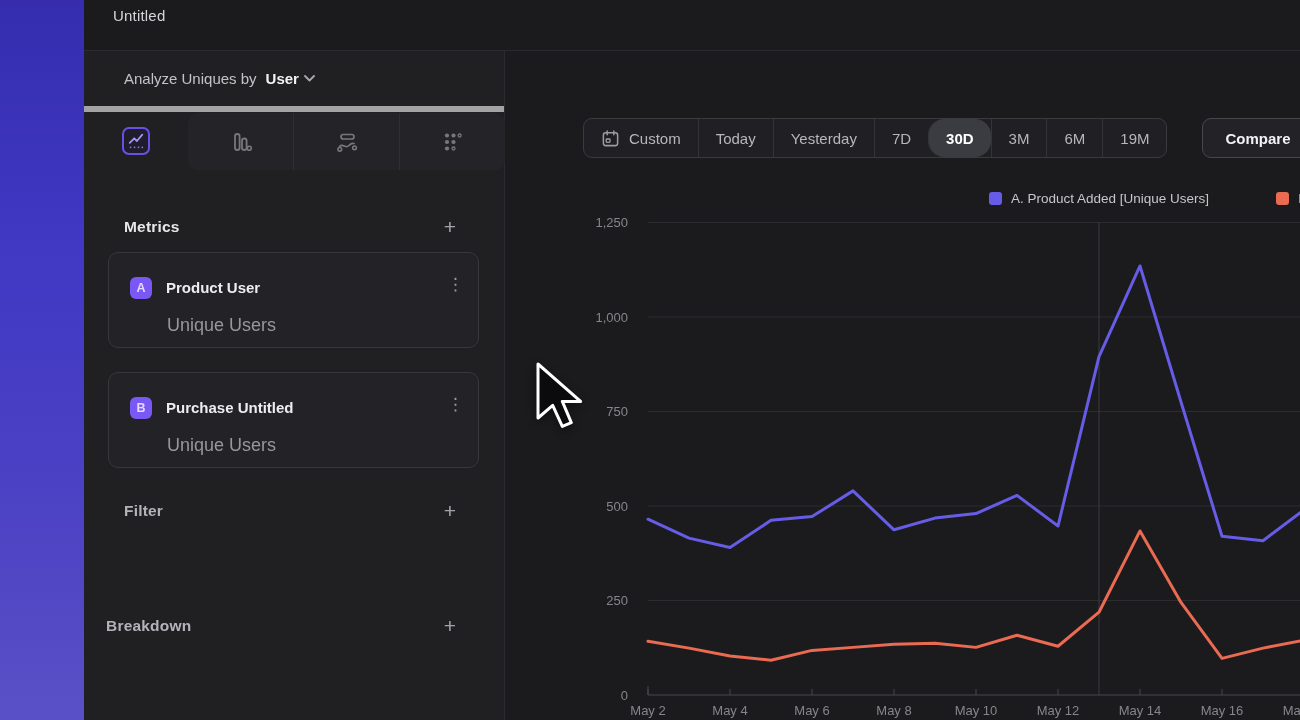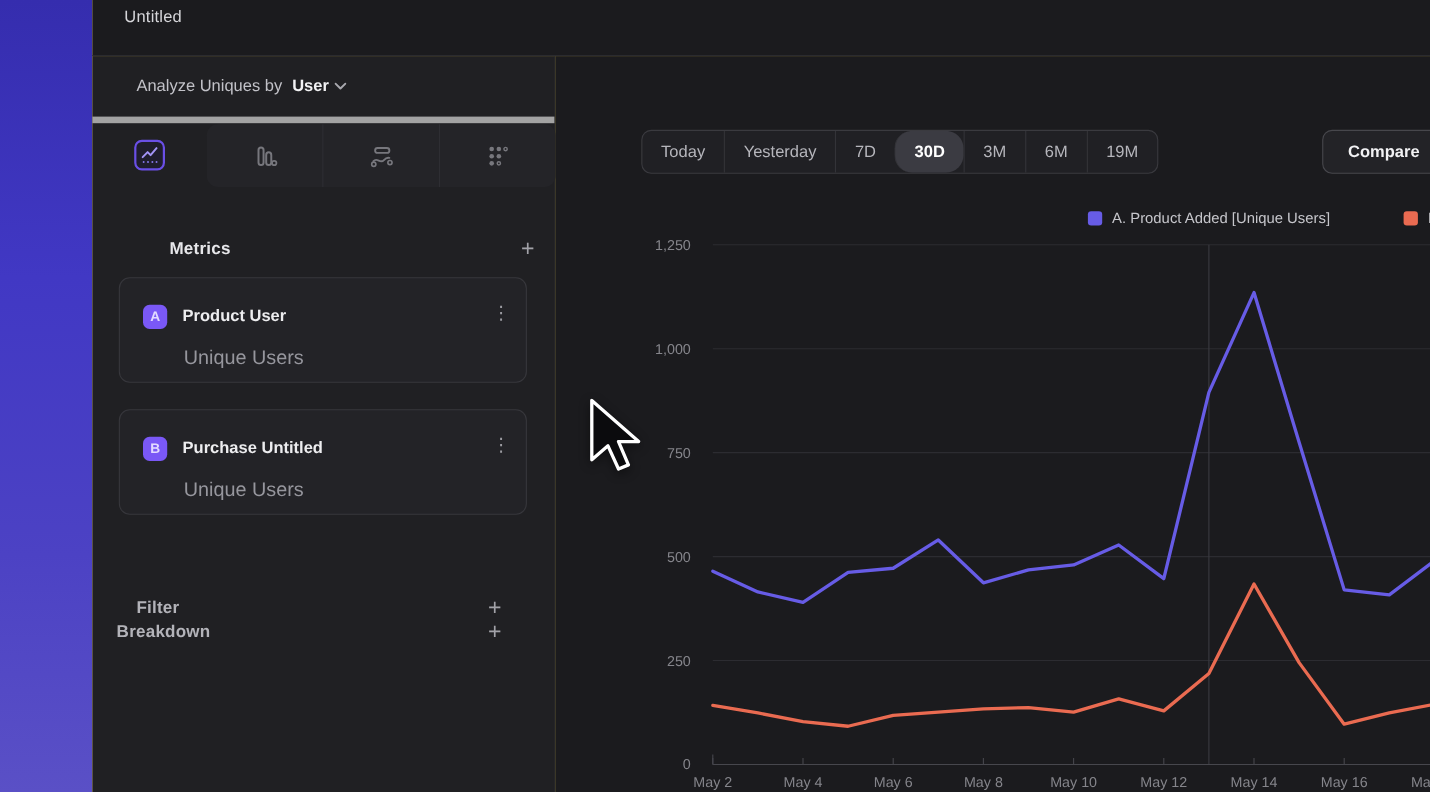--- a/index.html
+++ b/index.html
@@ -115,52 +115,61 @@
             <circle cx="6" cy="12" r="2.1"></circle>
               <circle cx="12.5" cy="12" r="2.1"></circle>
             <circle cx="6" cy="18.5" r="2.1"></circle>
           </g>
           <circle cx="18.6" cy="5.5" r="1.5" fill="none" stroke="#77777d" stroke-width="1.3"></circle>
           <circle cx="12.5" cy="18.5" r="1.5" fill="none" stroke="#77777d" stroke-width="1.3"></circle>
         </svg>
       </div>
     </div>
 
-    <div class="sec-row" style="top:162px;margin-left:30px;">
+    <div class="sec-row" style="top:162px;">
       <span class="t">Metrics</span>
       <span class="plus">+</span>
     </div>
 
     <div class="card" style="top:201px;">
       <span class="badge">A</span>
       <span class="mname">Product User</span>
       <span class="kebab">⋮</span>
       <span class="msub">Unique Users</span>
     </div>
 
     <div class="card" style="top:321px;">
       <span class="badge">B</span>
       <span class="mname">Purchase Untitled</span>
       <span class="kebab">⋮</span>
       <span class="msub">Unique Users</span>
     </div>
 
-    <div class="sec-row" style="top:446px;margin-top:42px;">
+    <div class="sec-row" style="top:446px;">
       <span class="t dim">Filter</span>
       <span class="plus">+</span>
     </div>
 
-    <div class="sec-row" style="top:510px;padding-left:22px;">
+    <div class="sec-row" style="top:561px;padding-left:22px;">
       <span class="t dim">Breakdown</span>
       <span class="plus">+</span>
     </div>
   </div>
 
   <div class="main">
     <div class="ranges">
+        <div class="rseg">
+          <svg width="19" height="19" viewBox="0 0 20 20">
+            <rect x="2.5" y="4" width="15" height="13.5" rx="2.5" fill="none" stroke="#9b9ba0" stroke-width="1.6"></rect>
+            <line x1="6.5" y1="2" x2="6.5" y2="6" stroke="#9b9ba0" stroke-width="1.6" stroke-linecap="round"></line>
+            <line x1="13.5" y1="2" x2="13.5" y2="6" stroke="#9b9ba0" stroke-width="1.6" stroke-linecap="round"></line>
+            <rect x="5.5" y="10.5" width="4" height="3.5" rx="0.8" fill="none" stroke="#9b9ba0" stroke-width="1.4"></rect>
+          </svg>
+          <span>Custom</span>
+        </div>
         <div class="rseg">
           <span>Today</span>
         </div>
         <div class="rseg">
           <span>Yesterday</span>
         </div>
         <div class="rseg">
           <span>7D</span>
         </div>
         <div class="rseg sel">

